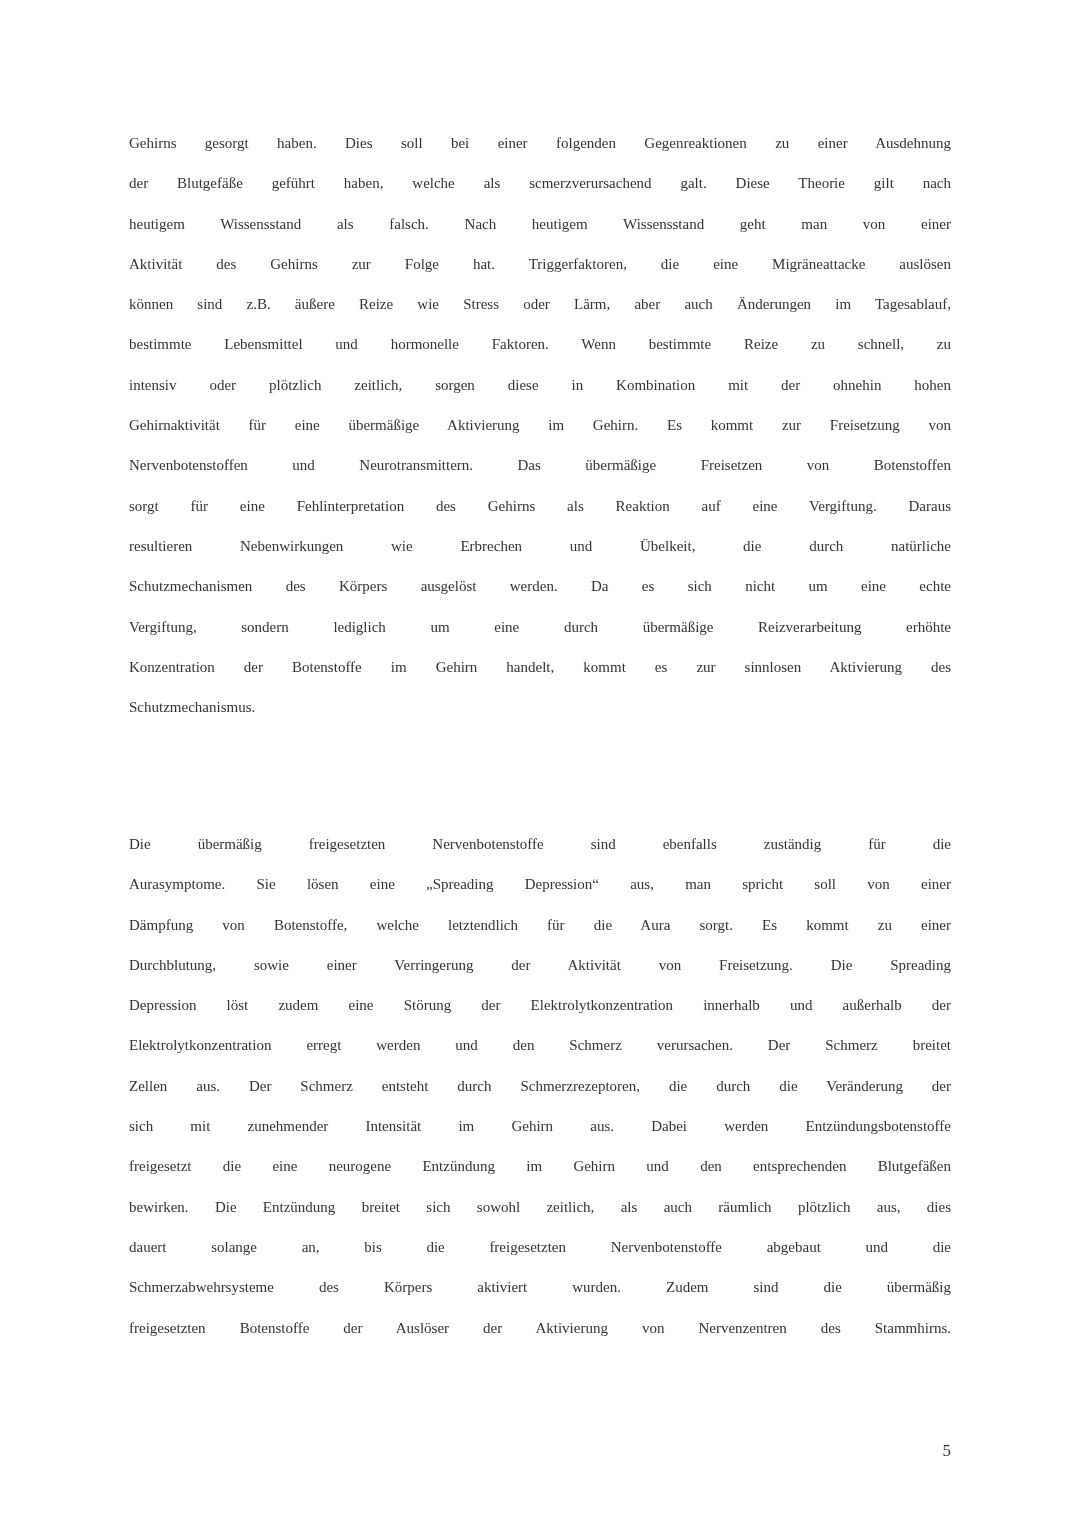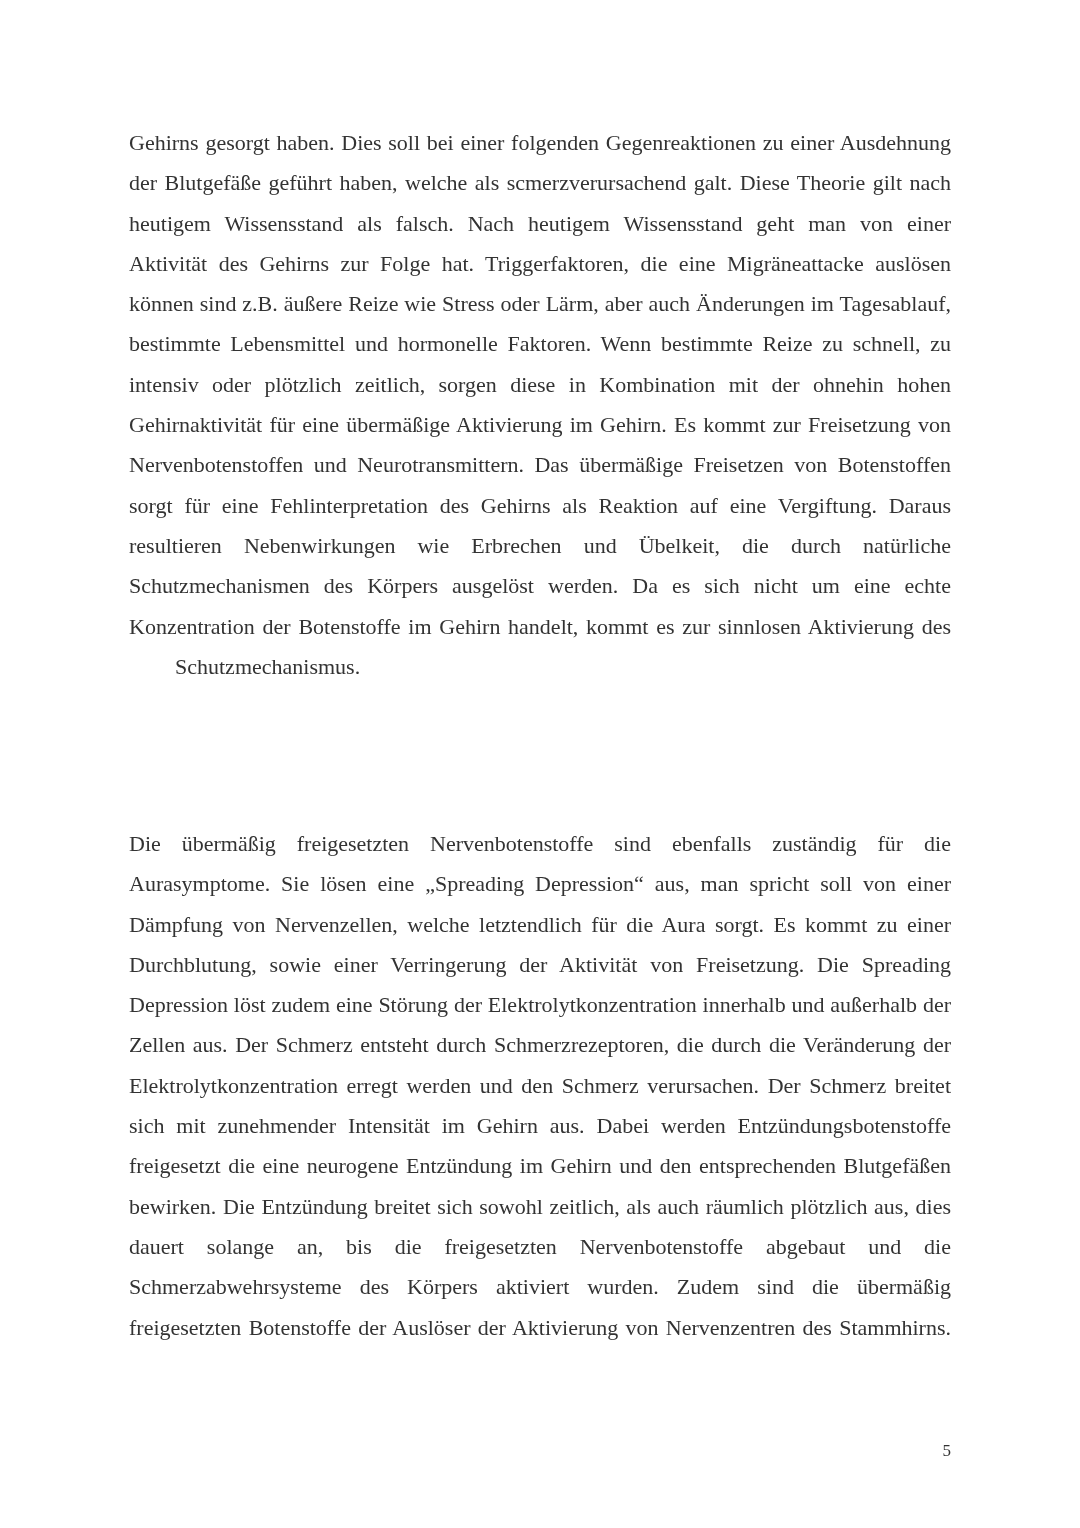--- a/index.html
+++ b/index.html
@@ -24,30 +24,29 @@
   }
   .para {
     position: absolute;
     left: 129px;
     width: 822px;
   }
   .line {
     display: block;
     height: 40.3px;
     line-height: 40.3px;
-    font-size: 22px;
+    font-size: 15px;
     text-align: justify;
     text-align-last: justify;
     white-space: nowrap;
     overflow: visible;
     letter-spacing: 0;
   }
   .line.last {
     text-align-last: left;
-    margin-left: 46px;
   }
   
   .line span.t {
     display: inline-block;
     width: 100%;
     white-space: normal;
     text-align: justify;
     text-align-last: justify;
   }
   .line.last span.t {
@@ -76,32 +75,33 @@
     <div class="line"><span class="t">heutigem Wissensstand als falsch. Nach heutigem Wissensstand geht man von einer</span></div>
     <div class="line"><span class="t">Aktivität des Gehirns zur Folge hat. Triggerfaktoren, die eine Migräneattacke auslösen</span></div>
     <div class="line"><span class="t">können sind z.B. äußere Reize wie Stress oder Lärm, aber auch Änderungen im Tagesablauf,</span></div>
     <div class="line"><span class="t">bestimmte Lebensmittel und hormonelle Faktoren. Wenn bestimmte Reize zu schnell, zu</span></div>
     <div class="line"><span class="t">intensiv oder plötzlich zeitlich, sorgen diese in Kombination mit der ohnehin hohen</span></div>
     <div class="line"><span class="t">Gehirnaktivität für eine übermäßige Aktivierung im Gehirn. Es kommt zur Freisetzung von</span></div>
     <div class="line"><span class="t">Nervenbotenstoffen und Neurotransmittern. Das übermäßige Freisetzen von Botenstoffen</span></div>
     <div class="line"><span class="t">sorgt für eine Fehlinterpretation des Gehirns als Reaktion auf eine Vergiftung. Daraus</span></div>
     <div class="line"><span class="t">resultieren Nebenwirkungen wie Erbrechen und Übelkeit, die durch natürliche</span></div>
     <div class="line"><span class="t">Schutzmechanismen des Körpers ausgelöst werden. Da es sich nicht um eine echte</span></div>
+    <div class="line"><span class="t">Vergiftung, sondern lediglich um eine durch übermäßige Reizverarbeitung erhöhte</span></div>
     <div class="line"><span class="t">Konzentration der Botenstoffe im Gehirn handelt, kommt es zur sinnlosen Aktivierung des</span></div>
     <div class="line last"><span class="t">Schutzmechanismus.</span></div>
   </div>
 
   <div class="para" id="para-2">
     <div class="line"><span class="t">Die übermäßig freigesetzten Nervenbotenstoffe sind ebenfalls zuständig für die</span></div>
     <div class="line"><span class="t">Aurasymptome. Sie lösen eine „Spreading Depression“ aus, man spricht soll von einer</span></div>
-    <div class="line"><span class="t">Dämpfung von Nervenzellen, welche letztendlich für die Aura sorgt. Es kommt zu einer</span></div>
+    <div class="line"><span class="t">Dämpfung von Botenstoffe, welche letztendlich für die Aura sorgt. Es kommt zu einer</span></div>
     <div class="line"><span class="t">Durchblutung, sowie  einer Verringerung der Aktivität von Freisetzung. Die Spreading</span></div>
     <div class="line"><span class="t">Depression löst zudem eine Störung der Elektrolytkonzentration innerhalb und außerhalb der</span></div>
+    <div class="line"><span class="t">Elektrolytkonzentration erregt werden und den Schmerz verursachen. Der Schmerz breitet</span></div>
     <div class="line"><span class="t">Zellen aus. Der Schmerz entsteht durch Schmerzrezeptoren, die durch die Veränderung der</span></div>
-    <div class="line"><span class="t">Elektrolytkonzentration erregt werden und den Schmerz verursachen. Der Schmerz breitet</span></div>
     <div class="line"><span class="t">sich mit zunehmender Intensität im Gehirn aus. Dabei werden Entzündungsbotenstoffe</span></div>
     <div class="line"><span class="t">freigesetzt die eine neurogene Entzündung im Gehirn und den entsprechenden Blutgefäßen</span></div>
     <div class="line"><span class="t">bewirken. Die Entzündung breitet sich sowohl zeitlich, als auch räumlich plötzlich aus, dies</span></div>
     <div class="line"><span class="t">dauert solange an, bis die freigesetzten Nervenbotenstoffe abgebaut und die</span></div>
     <div class="line"><span class="t">Schmerzabwehrsysteme des Körpers aktiviert wurden. Zudem sind die übermäßig</span></div>
     <div class="line"><span class="t">freigesetzten Botenstoffe der Auslöser der Aktivierung von Nervenzentren des Stammhirns.</span></div>
   </div>
 
   <div class="page-number">5</div>
 

